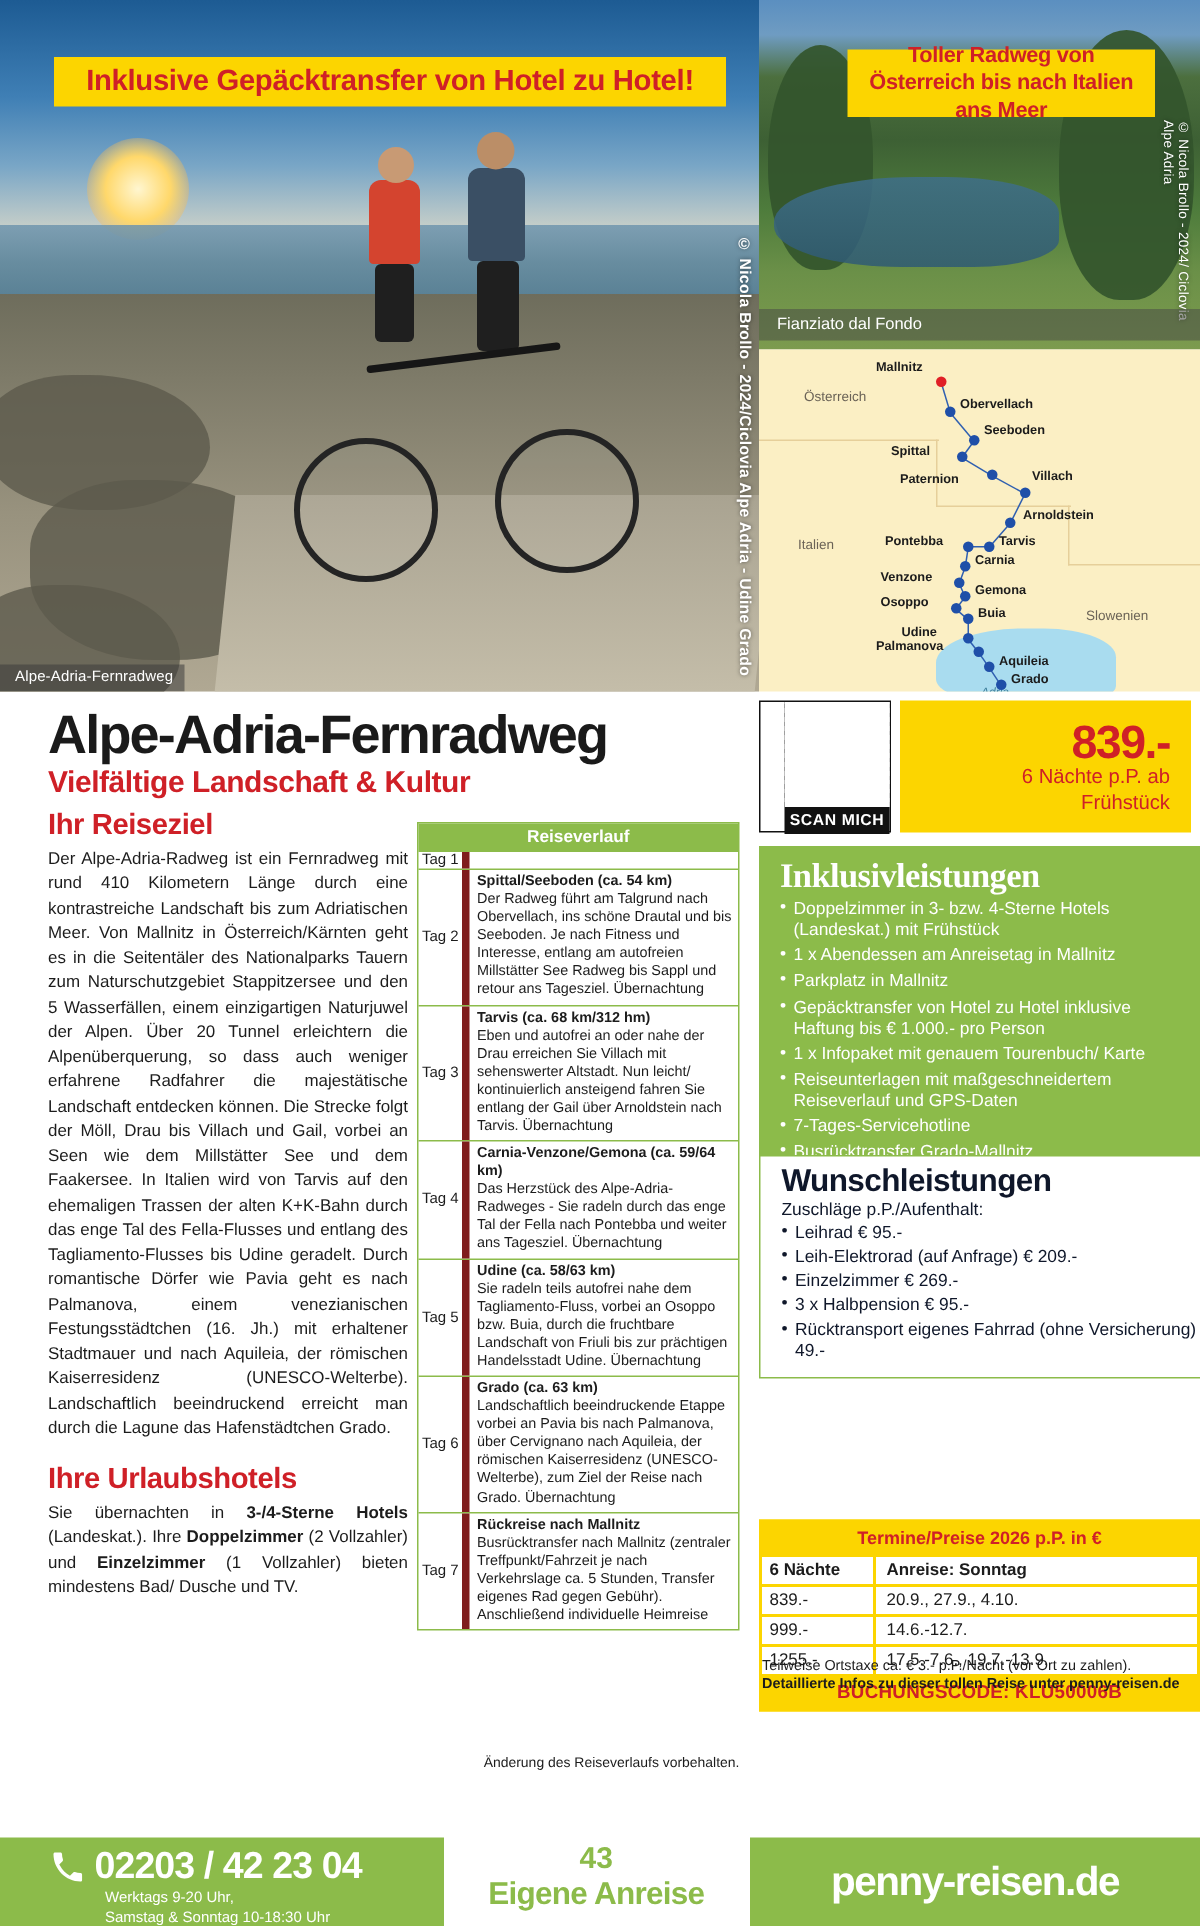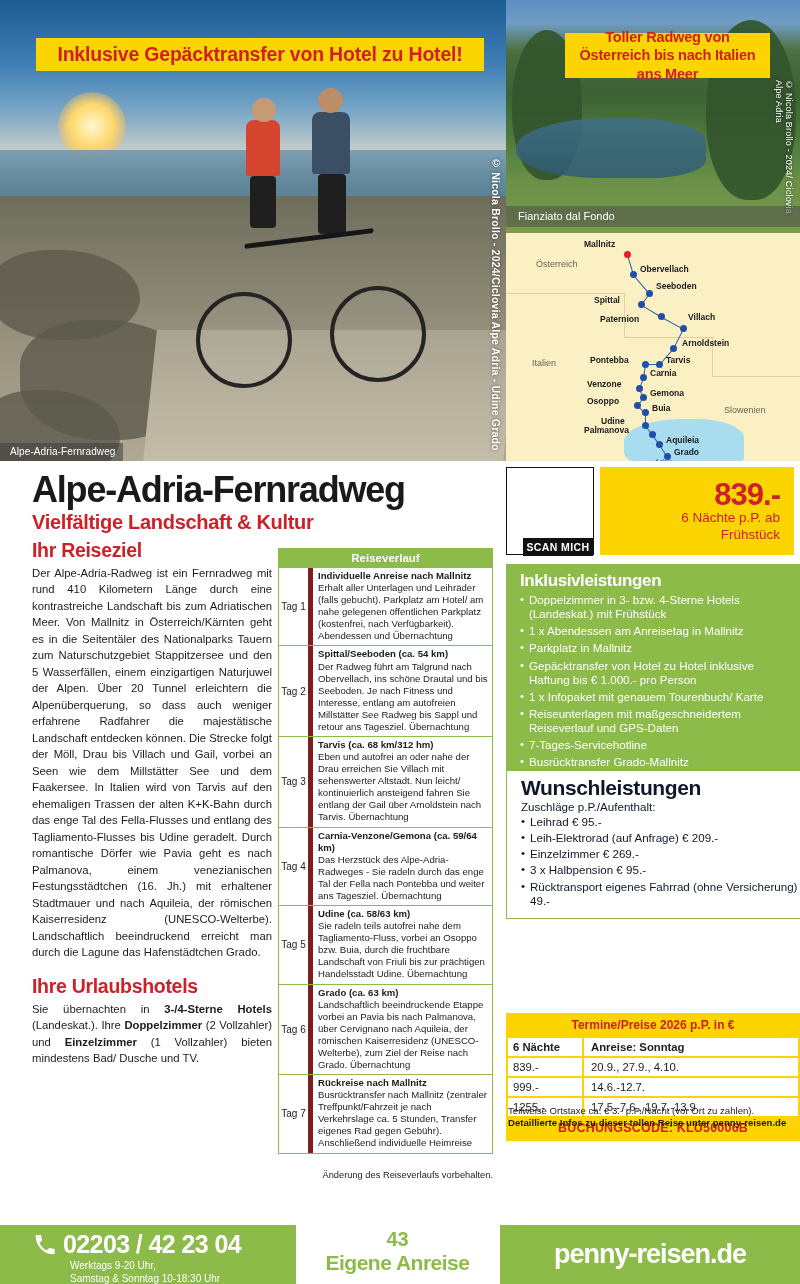--- a/index.html
+++ b/index.html
@@ -189,21 +189,21 @@
     justify-content: center; padding-right: 14px;
   }
   .price-main { font-size: 31px; font-weight: bold; line-height: 1; letter-spacing: -1px; }
   .price-sub { font-size: 13.5px; line-height: 1.2; text-align: right; }
 
   .green-box {
     position: absolute; left: 506px; top: 103px; width: 294px;
     background: #8cbb4a; color: #fff; padding: 7px 12px 10px 14px;
   }
   .green-box h3 {
-    font-size: 17px; font-weight: bold; letter-spacing: -.4px; margin-bottom: 2px;
+    font-size: 23px; font-weight: bold; letter-spacing: -.4px; margin-bottom: 2px; font-family: Liberation Serif, serif;
   }
   .green-box ul { list-style: none; }
   .green-box li {
     font-size: 11.6px; line-height: 1.22; margin-bottom: 3px;
     padding-left: 9px; position: relative;
   }
   .green-box li::before {
     content: "•"; position: absolute; left: 0; top: -1px;
   }
 
@@ -384,21 +384,20 @@
       <p class="body-text">Der Alpe-Adria-Radweg ist ein Fernradweg mit rund 410 Kilometern Länge durch eine kontrastreiche Landschaft bis zum Adriatischen Meer. Von Mallnitz in Österreich/Kärnten geht es in die Seitentäler des Nationalparks Tauern zum Naturschutzgebiet Stappitzersee und den 5 Wasserfällen, einem einzigartigen Naturjuwel der Alpen. Über 20 Tunnel erleichtern die Alpenüberquerung, so dass auch weniger erfahrene Radfahrer die majestätische Landschaft entdecken können. Die Strecke folgt der Möll, Drau bis Villach und Gail, vorbei an Seen wie dem Millstätter See und dem Faakersee. In Italien wird von Tarvis auf den ehemaligen Trassen der alten K+K-Bahn durch das enge Tal des Fella-Flusses und entlang des Tagliamento-Flusses bis Udine geradelt. Durch romantische Dörfer wie Pavia geht es nach Palmanova, einem venezianischen Festungsstädtchen (16. Jh.) mit erhaltener Stadtmauer und nach Aquileia, der römischen Kaiserresidenz (UNESCO-Welterbe). Landschaftlich beeindruckend erreicht man durch die Lagune das Hafenstädtchen Grado.</p>
       <h3 class="h-red" style="margin-top:14px;">Ihre Urlaubshotels</h3>
       <p class="body-text" id="hotels-text"><span>Sie übernachten in </span><b>3-/4-Sterne Hotels</b><span> (Landeskat.). Ihre </span><b>Doppelzimmer</b><span> (2 Vollzahler) und </span><b>Einzelzimmer</b><span> (1 Vollzahler) bieten mindestens Bad/ Dusche und TV.</span></p>
     </div>
 
     <div class="itinerary">
       <div class="itin-head">Reiseverlauf</div>
       <div id="itin-rows">
           <div class="itin-row">
             <div class="itin-day">Tag 1</div>
-            <div class="itin-desc"><span class="t">Individuelle Anreise nach Mallnitz</span>Erhalt aller Unterlagen und Leihräder (falls gebucht). Parkplatz am Hotel/ am nahe gelegenen öffentlichen Parkplatz (kostenfrei, nach Verfügbarkeit). Abendessen und Übernachtung</div>
           </div>
           <div class="itin-row">
             <div class="itin-day">Tag 2</div>
             <div class="itin-desc"><span class="t">Spittal/Seeboden (ca. 54 km)</span>Der Radweg führt am Talgrund nach Obervellach, ins schöne Drautal und bis Seeboden. Je nach Fitness und Interesse, entlang am autofreien Millstätter See Radweg bis Sappl und retour ans Tagesziel. Übernachtung</div>
           </div>
           <div class="itin-row">
             <div class="itin-day">Tag 3</div>
             <div class="itin-desc"><span class="t">Tarvis (ca. 68 km/312 hm)</span>Eben und autofrei an oder nahe der Drau erreichen Sie Villach mit sehenswerter Altstadt. Nun leicht/ kontinuierlich ansteigend fahren Sie entlang der Gail über Arnoldstein nach Tarvis. Übernachtung</div>
           </div>
           <div class="itin-row">

